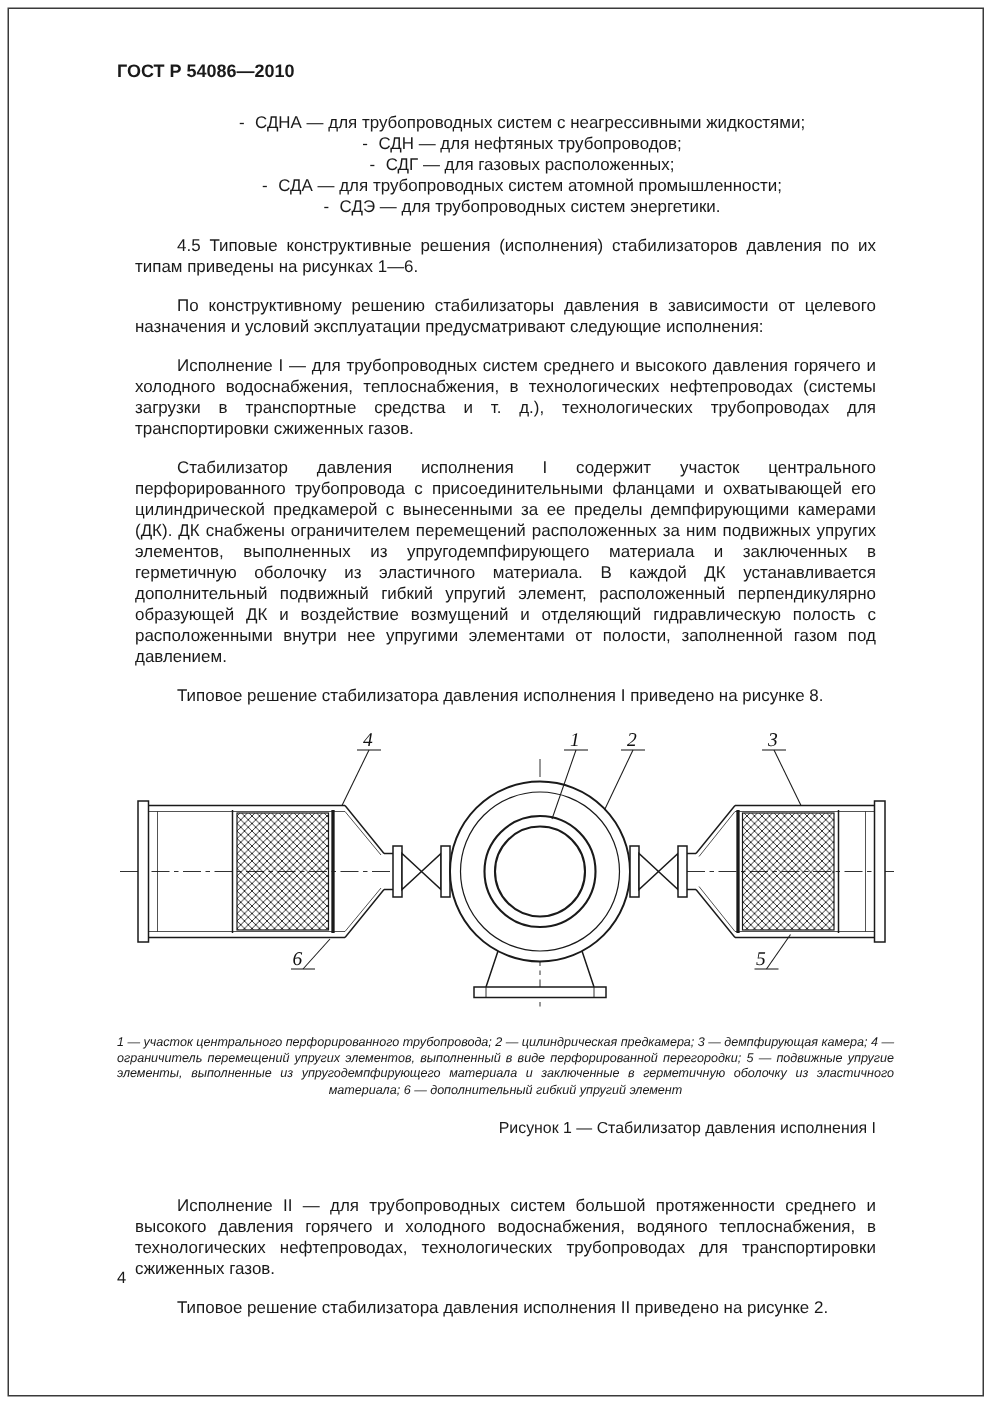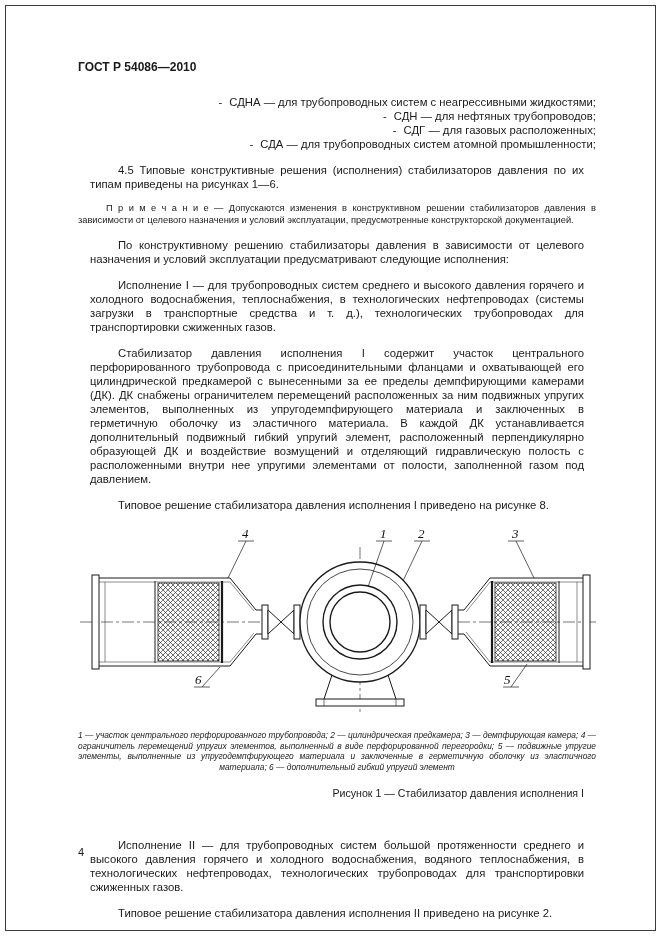--- a/index.html
+++ b/index.html
@@ -2,23 +2,23 @@
 <html><head>
 <meta charset="utf-8">
 <style>
   html,body{margin:0;padding:0;}
   body{
     width:661px;height:936px;background:#ffffff;position:relative;
     font-family:"Liberation Sans",sans-serif;color:#1a1a1a;
     -webkit-font-smoothing:antialiased;
   }
   .frame{position:absolute;inset:5px;border:1px solid #3a3a3a;pointer-events:none;}
-  .content{position:absolute;left:78px;top:60px;width:518px;font-size:11.3px;line-height:14px;text-align:justify;}
+  .content{position:absolute;left:78px;top:40px;width:518px;font-size:11.3px;line-height:14px;text-align:justify;}
   .doc-code{font-weight:bold;font-size:12px;margin:0 0 21px 0;text-align:left;}
-  .li{padding-left:22px;text-align:right;}
+  .li{padding-left:22px;text-align:center;}
   .li .mk{margin-right:7px;}
   p{margin:12px;text-indent:28px;}
   .note{font-size:9.3px;line-height:11.5px;text-indent:28px;margin:3px 0 4px 0;}
   .fig{margin:13px 0 2px 0;}
   .fig svg{display:block;}
   .legend{font-size:8.4px;line-height:10.5px;font-style:italic;text-align:justify;text-align-last:center;margin-top:5px;}
   .fig-caption{text-align:right;font-size:10.6px;margin-top:14px;text-indent:0;}
   .sp-top{margin-top:38px;}
   .footer-num{position:absolute;left:78px;top:846px;font-size:11px;}
 </style>
@@ -28,23 +28,23 @@
 <div class="frame"></div>
 
 <div class="content">
 
   <div class="doc-code">ГОСТ Р 54086—2010</div>
 
   <div class="li"><span class="mk">-</span><span>СДНА — для трубопроводных систем с неагрессивными жидкостями;</span></div>
   <div class="li"><span class="mk">-</span><span>СДН — для нефтяных трубопроводов;</span></div>
   <div class="li"><span class="mk">-</span><span>СДГ — для газовых расположенных;</span></div>
   <div class="li"><span class="mk">-</span><span>СДА — для трубопроводных систем атомной промышленности;</span></div>
+  <div class="li"><span class="mk">-</span><span>СДЭ — для трубопроводных систем энергетики.</span></div>
 
   <p>4.5  Типовые конструктивные решения (исполнения) стабилизаторов давления по их типам приведены на рисунках 1—6.</p>
-  <p class="note">П р и м е ч а н и е — Допускаются изменения в конструктивном решении стабилизаторов давления в зависимости от целевого назначения и условий эксплуатации, предусмотренные конструкторской документацией.</p>
   <p>По конструктивному решению стабилизаторы давления в зависимости от целевого назначения и условий эксплуатации предусматривают следующие исполнения:</p>
   <p>Исполнение I — для трубопроводных систем среднего и высокого давления горячего и холодного водоснабжения, теплоснабжения, в технологических нефтепроводах (системы загрузки в транспортные средства и т. д.), технологических трубопроводах для транспортировки сжиженных газов.</p>
   <p>Стабилизатор давления исполнения I содержит участок центрального перфорированного трубопровода с присоединительными фланцами и охватывающей его цилиндрической предкамерой с вынесенными за ее пределы демпфирующими камерами (ДК). ДК снабжены ограничителем перемещений расположенных за ним подвижных упругих элементов, выполненных из упругодемпфирующего материала и заключенных в герметичную оболочку из эластичного материала. В каждой ДК устанавливается дополнительный подвижный гибкий упругий элемент, расположенный перпендикулярно образующей ДК и воздействие возмущений и отделяющий гидравлическую полость с расположенными внутри нее упругими элементами от полости, заполненной газом под давлением.</p>
   <p>Типовое решение стабилизатора давления исполнения I приведено на рисунке 8.</p>
 
   <div class="fig">
     <svg viewBox="0 0 520 200" width="520" height="200" aria-label="pressure stabilizer drawing">
       <defs>
         <pattern id="xh" width="5" height="5" patternUnits="userSpaceOnUse">
           <path d="M0 5 L5 0 M0 0 L5 5" stroke="#1a1a1a" stroke-width="0.6" fill="none"></path>

